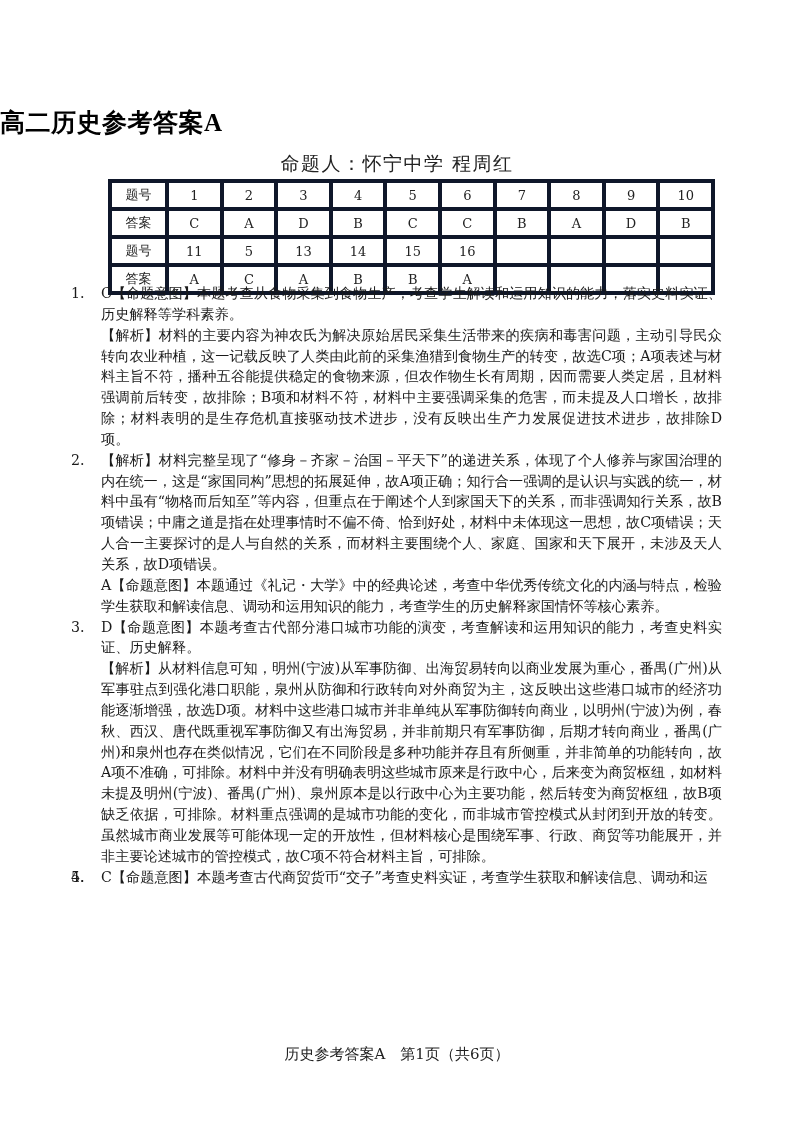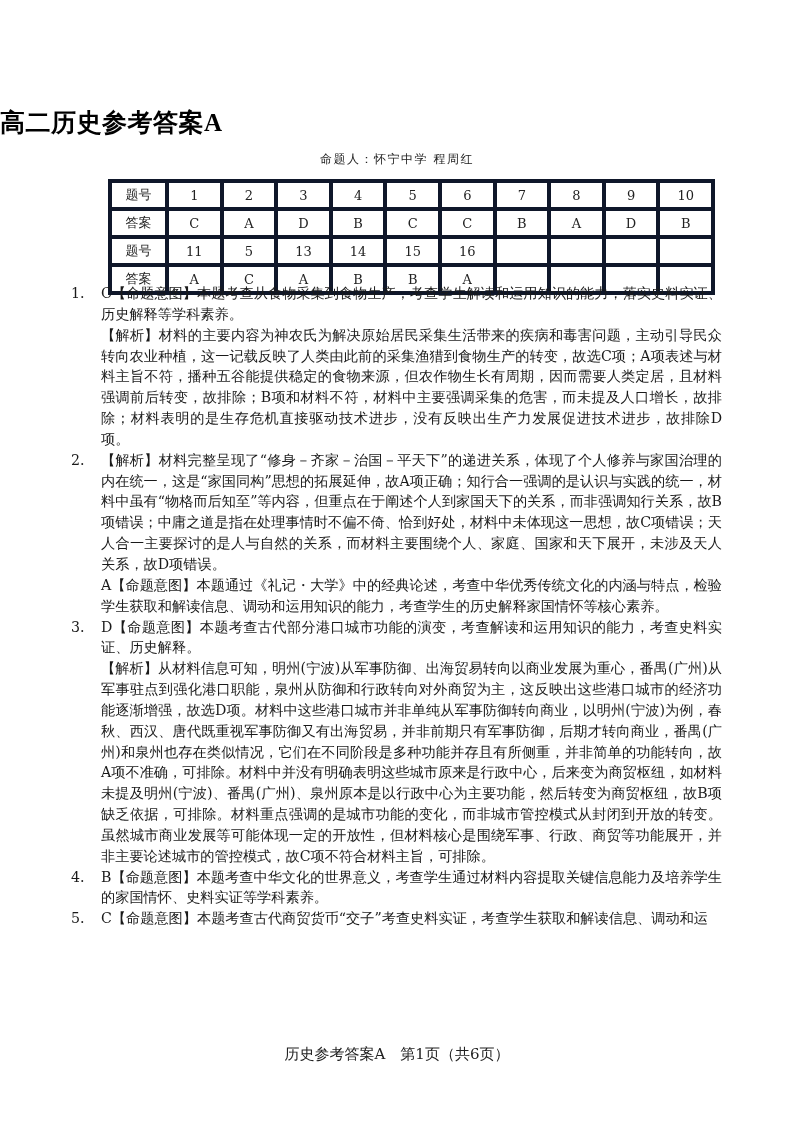--- a/index.html
+++ b/index.html
@@ -1,21 +1,21 @@
 <!DOCTYPE html>
 <html><head>
 <meta charset="utf-8">
 <style>
   html, body { margin: 0; padding: 0; background: #ffffff; }
   body { width: 794px; height: 1123px; position: relative; overflow: hidden;
          font-family: "DejaVu Serif", "Liberation Serif", serif; color: #1a1a1a; }
   .title { position: absolute; top: 106px; left: 0; width: 794px; text-align: left;
            font-family: Liberation Serif, serif; font-weight: bold; font-size: 25px; letter-spacing: 0.5px; color: #000; }
   .author { position: absolute; top: 151px; left: 0; width: 794px; text-align: center;
-            font-size: 12px; letter-spacing: 1.5px; color: #222; }
+            font-size: 19px; letter-spacing: 1.5px; color: #222; }
   table.ans { position: absolute; top: 179px; left: 108px; width: 607px; border-collapse: collapse;
               font-size: 13px; table-layout: fixed; }
   table.ans td { border: 4px solid #0f172a; height: 24px; text-align: center; padding: 0; color: #222; }
   table.ans td.hd { width: 53px; }
   .list { position: absolute; top: 283px; left: 0; width: 794px; }
   .item { position: relative; margin-left: 101px; width: 621px; font-size: 14.2px; line-height: 20.85px; text-align: justify; }
   .item .num { position: absolute; left: -30px; top: 0; }
   .para { display: block; }
   .footer { position: absolute; top: 1045px; left: 0; width: 794px; text-align: center; font-size: 15px; color: #222; }
 </style>
@@ -93,21 +93,20 @@
       <span class="para">【解析】材料完整呈现了“修身－齐家－治国－平天下”的递进关系，体现了个人修养与家国治理的内在统一，这是“家国同构”思想的拓展延伸，故A项正确；知行合一强调的是认识与实践的统一，材料中虽有“物格而后知至”等内容，但重点在于阐述个人到家国天下的关系，而非强调知行关系，故B项错误；中庸之道是指在处理事情时不偏不倚、恰到好处，材料中未体现这一思想，故C项错误；天人合一主要探讨的是人与自然的关系，而材料主要围绕个人、家庭、国家和天下展开，未涉及天人关系，故D项错误。</span>
       <span class="para">A【命题意图】本题通过《礼记・大学》中的经典论述，考查中华优秀传统文化的内涵与特点，检验学生获取和解读信息、调动和运用知识的能力，考查学生的历史解释家国情怀等核心素养。</span>
     </div>
     <div class="item">
       <span class="num">3.</span>
       <span class="para">D【命题意图】本题考查古代部分港口城市功能的演变，考查解读和运用知识的能力，考查史料实证、历史解释。</span>
       <span class="para">【解析】从材料信息可知，明州(宁波)从军事防御、出海贸易转向以商业发展为重心，番禺(广州)从军事驻点到强化港口职能，泉州从防御和行政转向对外商贸为主，这反映出这些港口城市的经济功能逐渐增强，故选D项。材料中这些港口城市并非单纯从军事防御转向商业，以明州(宁波)为例，春秋、西汉、唐代既重视军事防御又有出海贸易，并非前期只有军事防御，后期才转向商业，番禺(广州)和泉州也存在类似情况，它们在不同阶段是多种功能并存且有所侧重，并非简单的功能转向，故A项不准确，可排除。材料中并没有明确表明这些城市原来是行政中心，后来变为商贸枢纽，如材料未提及明州(宁波)、番禺(广州)、泉州原本是以行政中心为主要功能，然后转变为商贸枢纽，故B项缺乏依据，可排除。材料重点强调的是城市功能的变化，而非城市管控模式从封闭到开放的转变。虽然城市商业发展等可能体现一定的开放性，但材料核心是围绕军事、行政、商贸等功能展开，并非主要论述城市的管控模式，故C项不符合材料主旨，可排除。</span>
     </div>
     <div class="item">
       <span class="num">4.</span>
-      <span class="para">B【命题意图】本题考查中华文化的世界意义，考查学生通过材料内容提取关键信息能力及培养学生的家国情怀、史料实证等学科素养。</span>
     </div>
     <div class="item">
       <span class="num">5.</span>
       <span class="para">C【命题意图】本题考查古代商贸货币“交子”考查史料实证，考查学生获取和解读信息、调动和运</span>
     </div>
   </div>
 
 <div class="footer">历史参考答案A　第1页（共6页）</div>
 
 </body></html>

